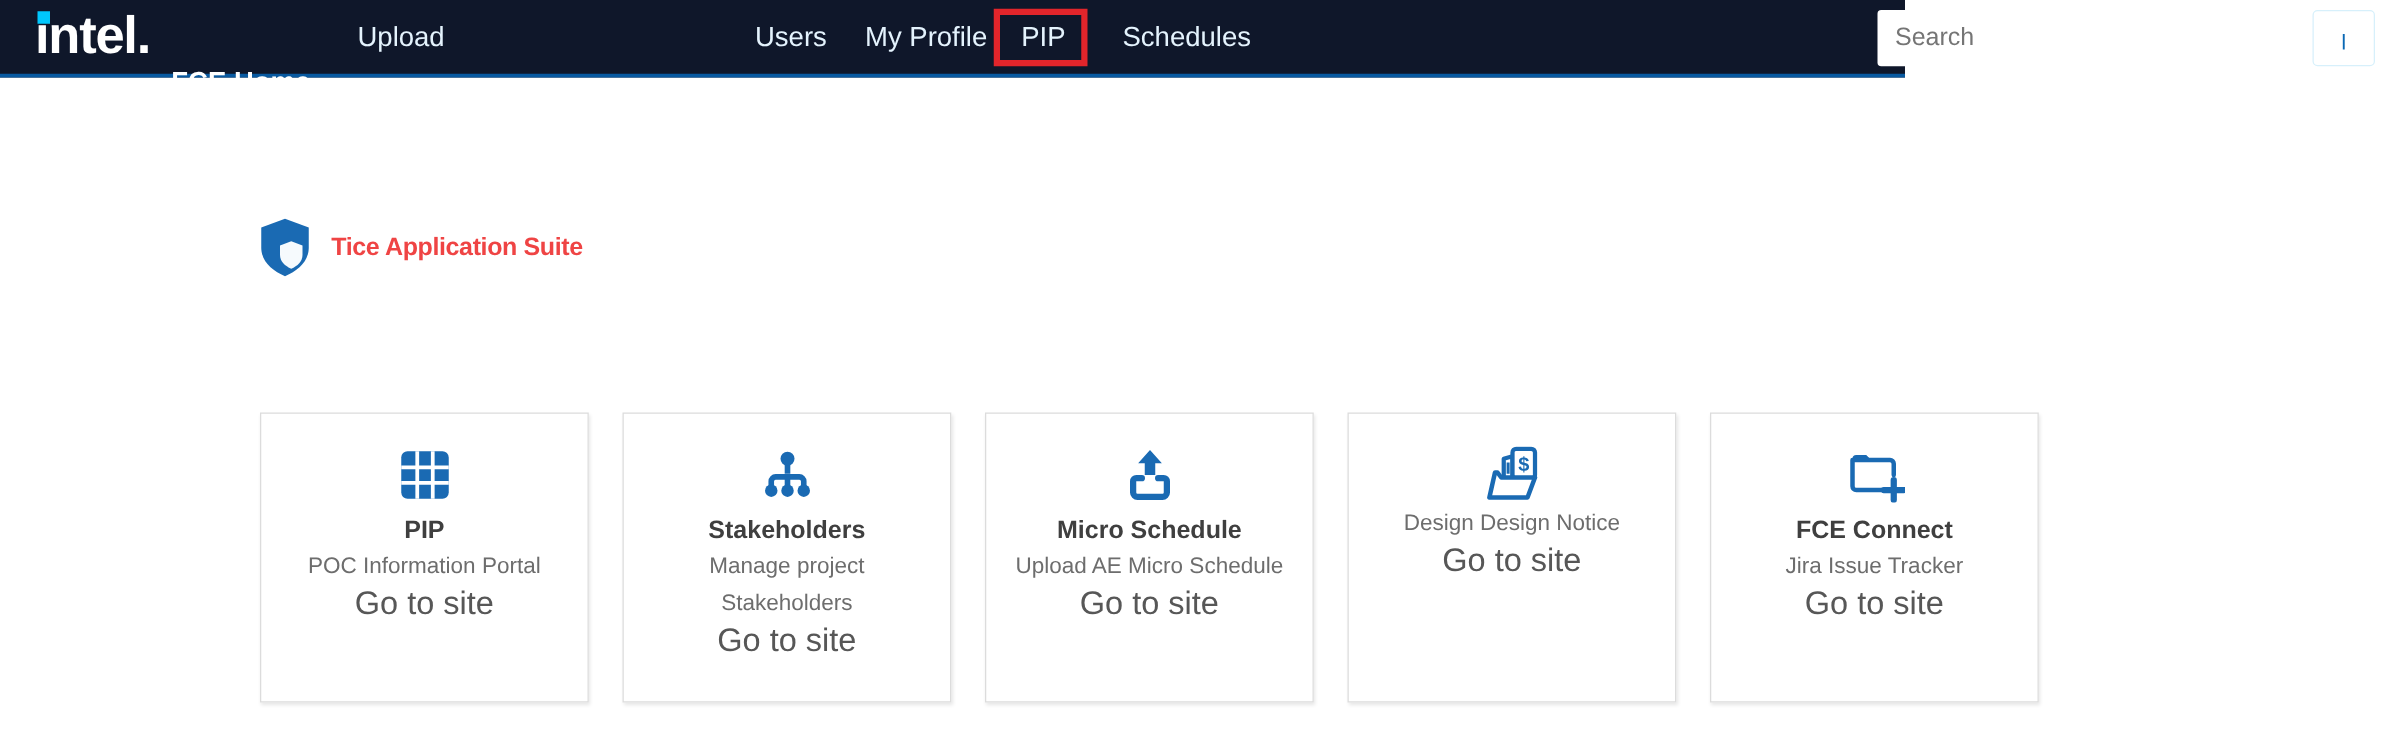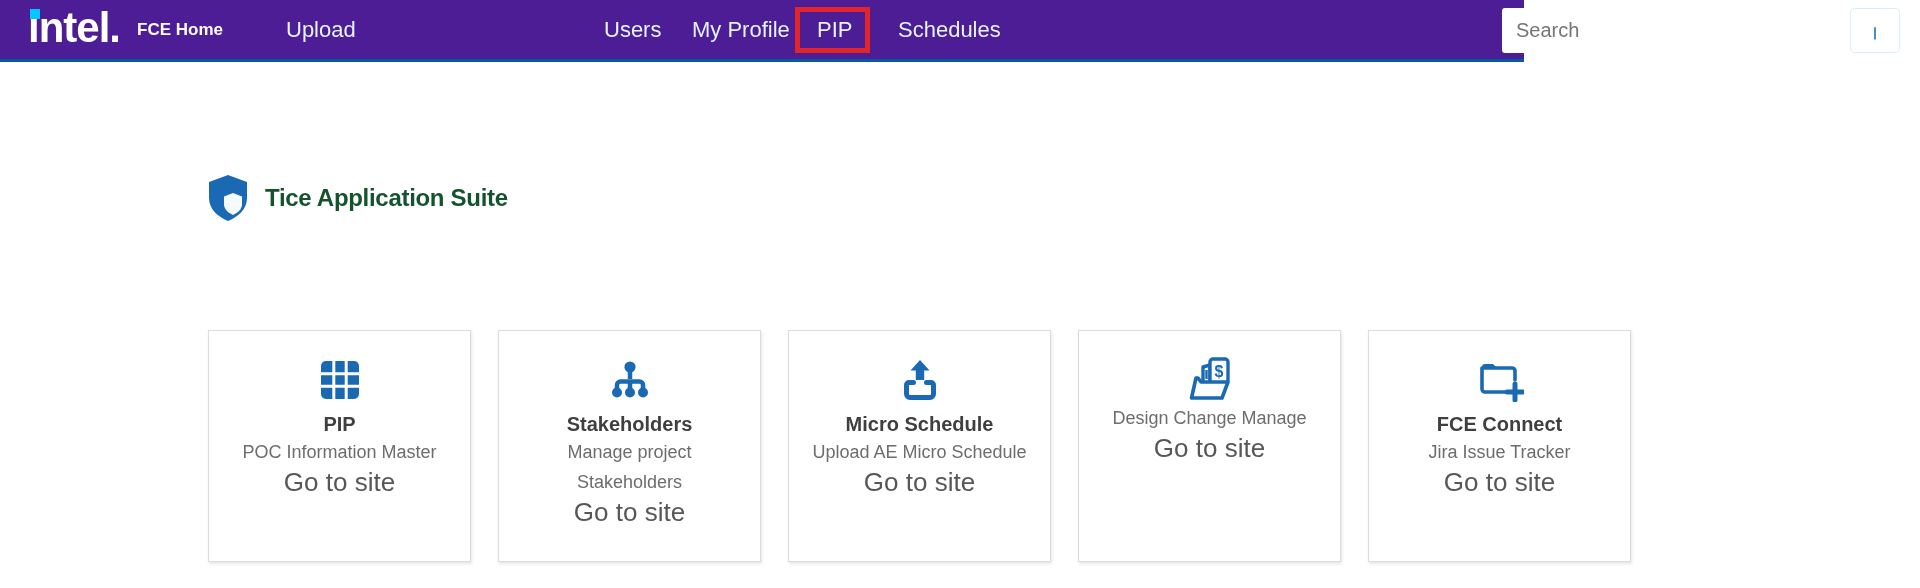--- a/index.html
+++ b/index.html
@@ -6,37 +6,37 @@
   body{
     width:1920px;height:588px;position:relative;overflow:hidden;
     background:#ffffff;
     font-family:"Liberation Sans",sans-serif;
     -webkit-font-smoothing:antialiased;
   }
 
   
   .navbar{
     position:absolute;left:0;top:0;width:1524px;height:59px;
-    background:#4c1d95;border-bottom:3px solid #0859a0;
+    background:#0f172a;border-bottom:3px solid #0859a0;
   }
   .logo{
     position:absolute;left:28px;top:0;height:59px;line-height:56px;
     font-size:42px;font-weight:700;color:#ffffff;letter-spacing:-1px;
     cursor:pointer;
   }
   .logo .logo-idot{
     position:absolute;left:2px;top:9px;width:10px;height:10px;
     background:#00c7fd;
   }
   .nav-item{
     position:absolute;top:0;height:59px;line-height:59px;
     color:#e4f3fd;font-size:22px;text-decoration:none;cursor:pointer;
     white-space:nowrap;
   }
-  .nav-home{color:#ffffff;font-weight:700;font-size:17px;}
+  .nav-home{color:#ffffff;font-weight:700;font-size:22px;margin-top:36px;}
   .pip-highlight{
     position:absolute;left:795px;top:7px;width:75px;height:46px;
     border:5px solid #e2252b;box-sizing:border-box;
   }
   .search-input{
     position:absolute;left:1502px;top:8px;width:323px;height:45px;
     box-sizing:border-box;border:none;border-radius:3px;background:#ffffff;
     font-family:"Liberation Sans",sans-serif;font-size:20px;color:#333;
     padding:0 14px;outline:none;
   }
@@ -47,21 +47,21 @@
     border:1.5px solid #d7f0fb;border-radius:4px;cursor:pointer;
     display:flex;align-items:center;justify-content:center;padding:0;
   }
 
   
   .suite-header{
     position:absolute;left:206px;top:174px;
     display:flex;align-items:center;gap:15px;
   }
   .suite-title{
-    font-size:24px;font-weight:700;color:#14532d;letter-spacing:-0.3px;
+    font-size:20px;font-weight:700;color:#ef4444;letter-spacing:-0.3px;
   }
 
   
   .cards-row{
     position:absolute;left:208px;top:330px;
     display:flex;gap:27px;
   }
   .card{
     width:263px;height:232px;box-sizing:border-box;
     background:#ffffff;border:1px solid #dcdcdc;
@@ -140,21 +140,21 @@
         <rect x="2" y="2" width="38" height="38" rx="5" fill="#1a6ab3"></rect>
         <g stroke="#ffffff" stroke-width="3">
           <line x1="14.8" y1="2" x2="14.8" y2="40"></line>
             <line x1="27.2" y1="2" x2="27.2" y2="40"></line>
           <line x1="2" y1="14.8" x2="40" y2="14.8"></line>
             <line x1="2" y1="27.2" x2="40" y2="27.2"></line>
         </g>
       </svg>
     </div>
     <div class="card-title">PIP</div>
-    <div class="card-desc">POC Information Master</div>
+    <div class="card-desc">POC Information Portal</div>
     <a class="card-link">Go to site</a>
   </div>
 
   <div class="card">
     <div class="card-icon">
       <svg width="48" height="42" viewBox="0 0 48 42">
         <g stroke="#1a6ab3" stroke-width="4.5" fill="none">
           <path d="M24 12 V20"></path>
           <path d="M11 31 V26 a3.5 3.5 0 0 1 3.5 -3.5 H33.5 a3.5 3.5 0 0 1 3.5 3.5 V31"></path>
           <path d="M24 22 V31"></path>
@@ -188,21 +188,21 @@
       <svg width="48" height="46" viewBox="0 0 48 46">
         <g stroke="#1a6ab3" stroke-width="3.4" fill="#ffffff" stroke-linejoin="round">
           <path d="M17 24 V10 L24 8 V24"></path>
           <rect x="24" y="2" width="18" height="24" rx="3"></rect>
         </g>
         <line x1="20.5" y1="13" x2="20.5" y2="22" stroke="#1a6ab3" stroke-width="2.4"></line>
         <text x="33" y="19.5" font-family="Liberation Sans, sans-serif" font-size="16" font-weight="700" fill="#1a6ab3" text-anchor="middle">$</text>
         <path d="M10 21 L5.5 41 H36 L42 25 H15 L12 21 Z" fill="#ffffff" stroke="#1a6ab3" stroke-width="3.6" stroke-linejoin="round"></path>
       </svg>
     </div>
-    <div class="card-desc">Design Change Manage</div>
+    <div class="card-desc">Design Design Notice</div>
     <a class="card-link">Go to site</a>
   </div>
 
   <div class="card">
     <div class="card-icon">
       <svg width="48" height="44" viewBox="0 0 48 44">
         <path d="M6 12 V9 a3 3 0 0 1 3 -3 H17 l4 4 H6 Z" fill="#1a6ab3"></path>
         <path d="M6 10 H36 a3 3 0 0 1 3 3 V22 M6 10 V31 a3 3 0 0 0 3 3 H29" fill="none" stroke="#1a6ab3" stroke-width="3.6" stroke-linejoin="round" stroke-linecap="round"></path>
         <g stroke="#1a6ab3" stroke-width="5" stroke-linecap="round">
           <line x1="39" y1="26" x2="39" y2="42"></line>

